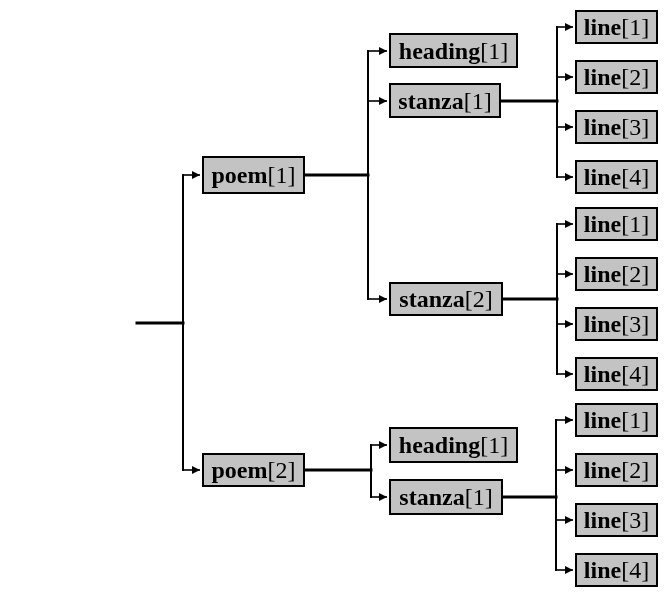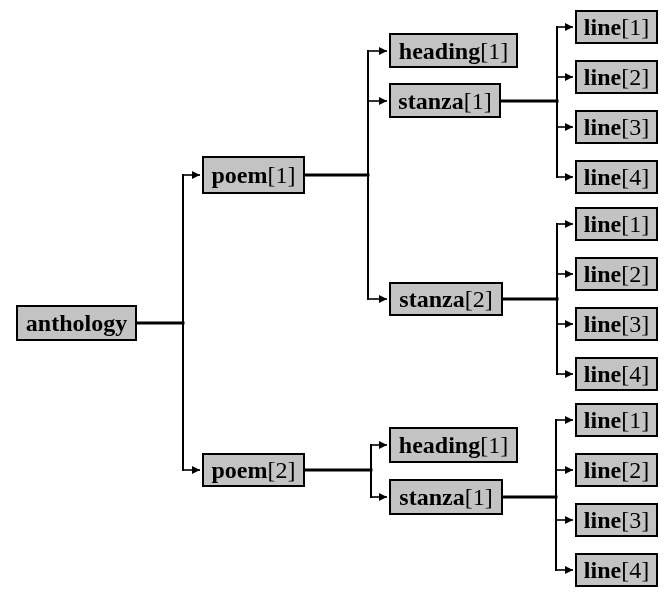--- a/index.html
+++ b/index.html
@@ -100,24 +100,20 @@
     <g>
       <path class="trunk" d="M503,497 H556"></path>
       <path class="spine" d="M556,420 V570"></path>
       <path class="branch" d="M556,420 H573" marker-end="url(#arr)"></path>
       <path class="branch" d="M556,470 H573" marker-end="url(#arr)"></path>
       <path class="branch" d="M556,520 H573" marker-end="url(#arr)"></path>
       <path class="branch" d="M556,570 H573" marker-end="url(#arr)"></path>
     </g>
   </svg>
 
-  <div class="node" style="left:16px;top:305px;width:121px;height:36px">
-    <span class="nm">anthology</span>
-      <span class="ix"></span>
-  </div>
 
   <div class="node" style="left:202px;top:156px;width:103px;height:38px">
     <span class="nm">poem</span>
       <span class="ix">[1]</span>
   </div>
   <div class="node" style="left:202px;top:453px;width:103px;height:34px">
     <span class="nm">poem</span>
       <span class="ix">[2]</span>
   </div>
 

